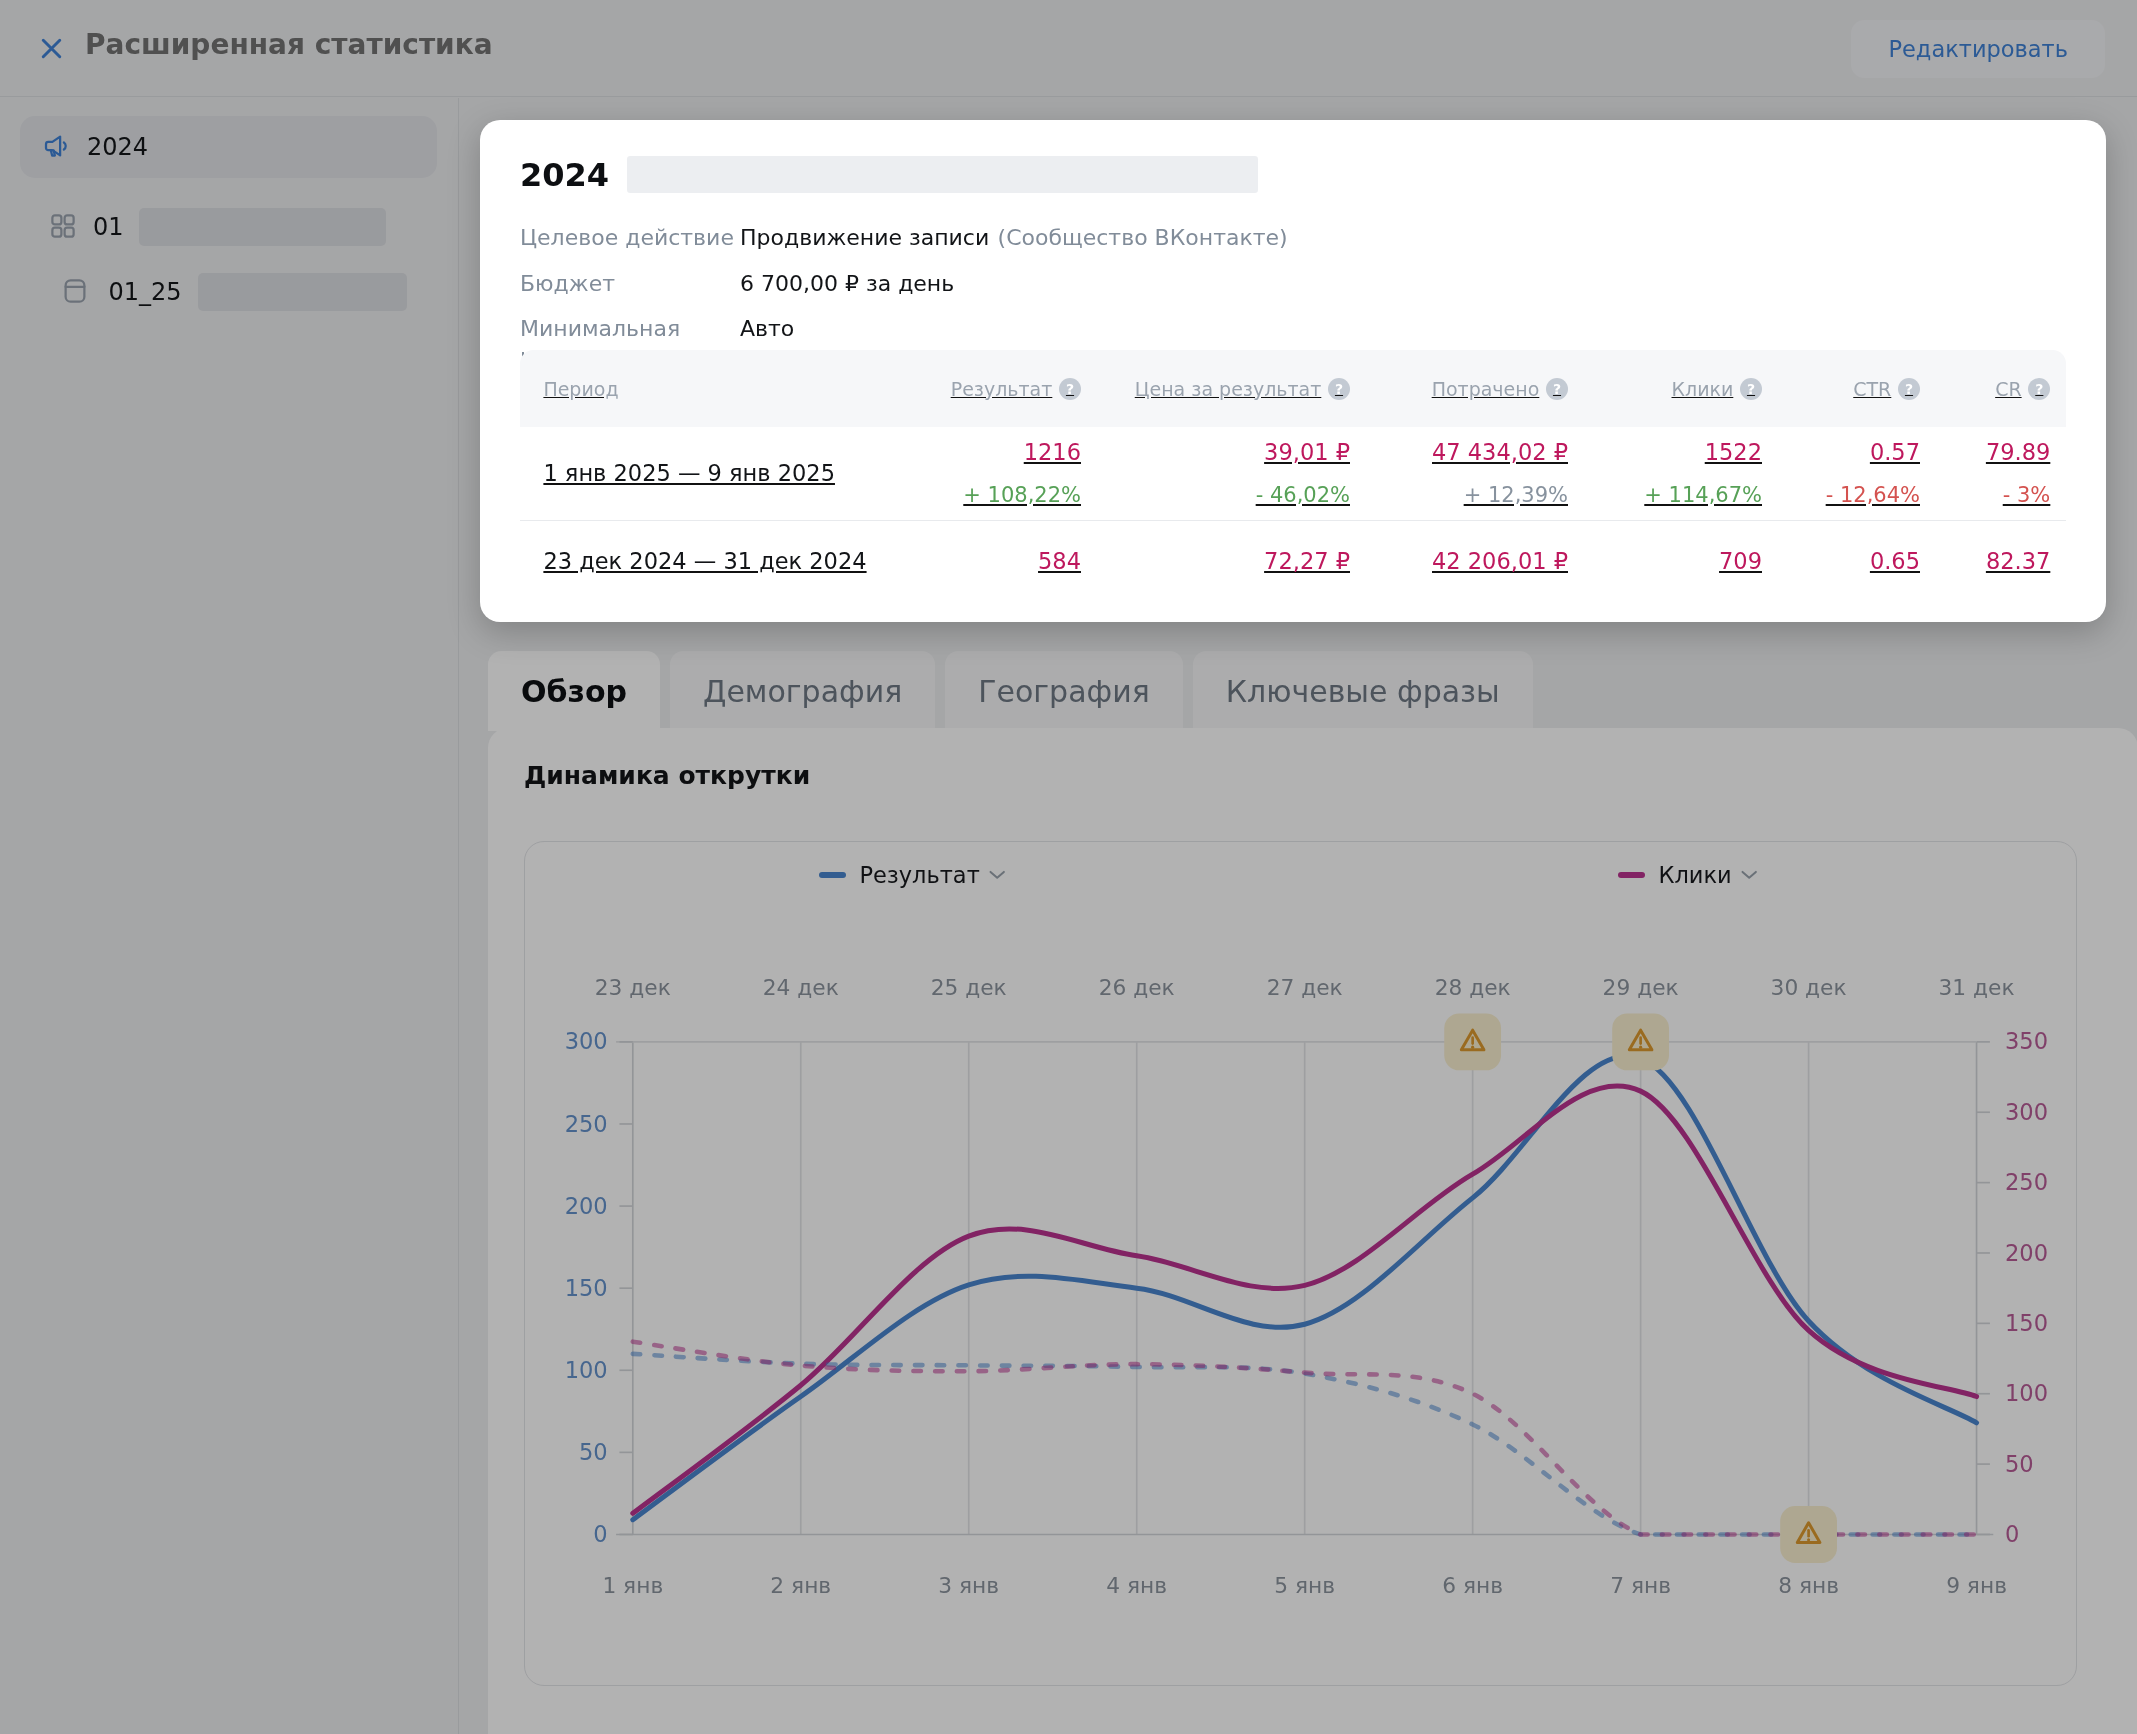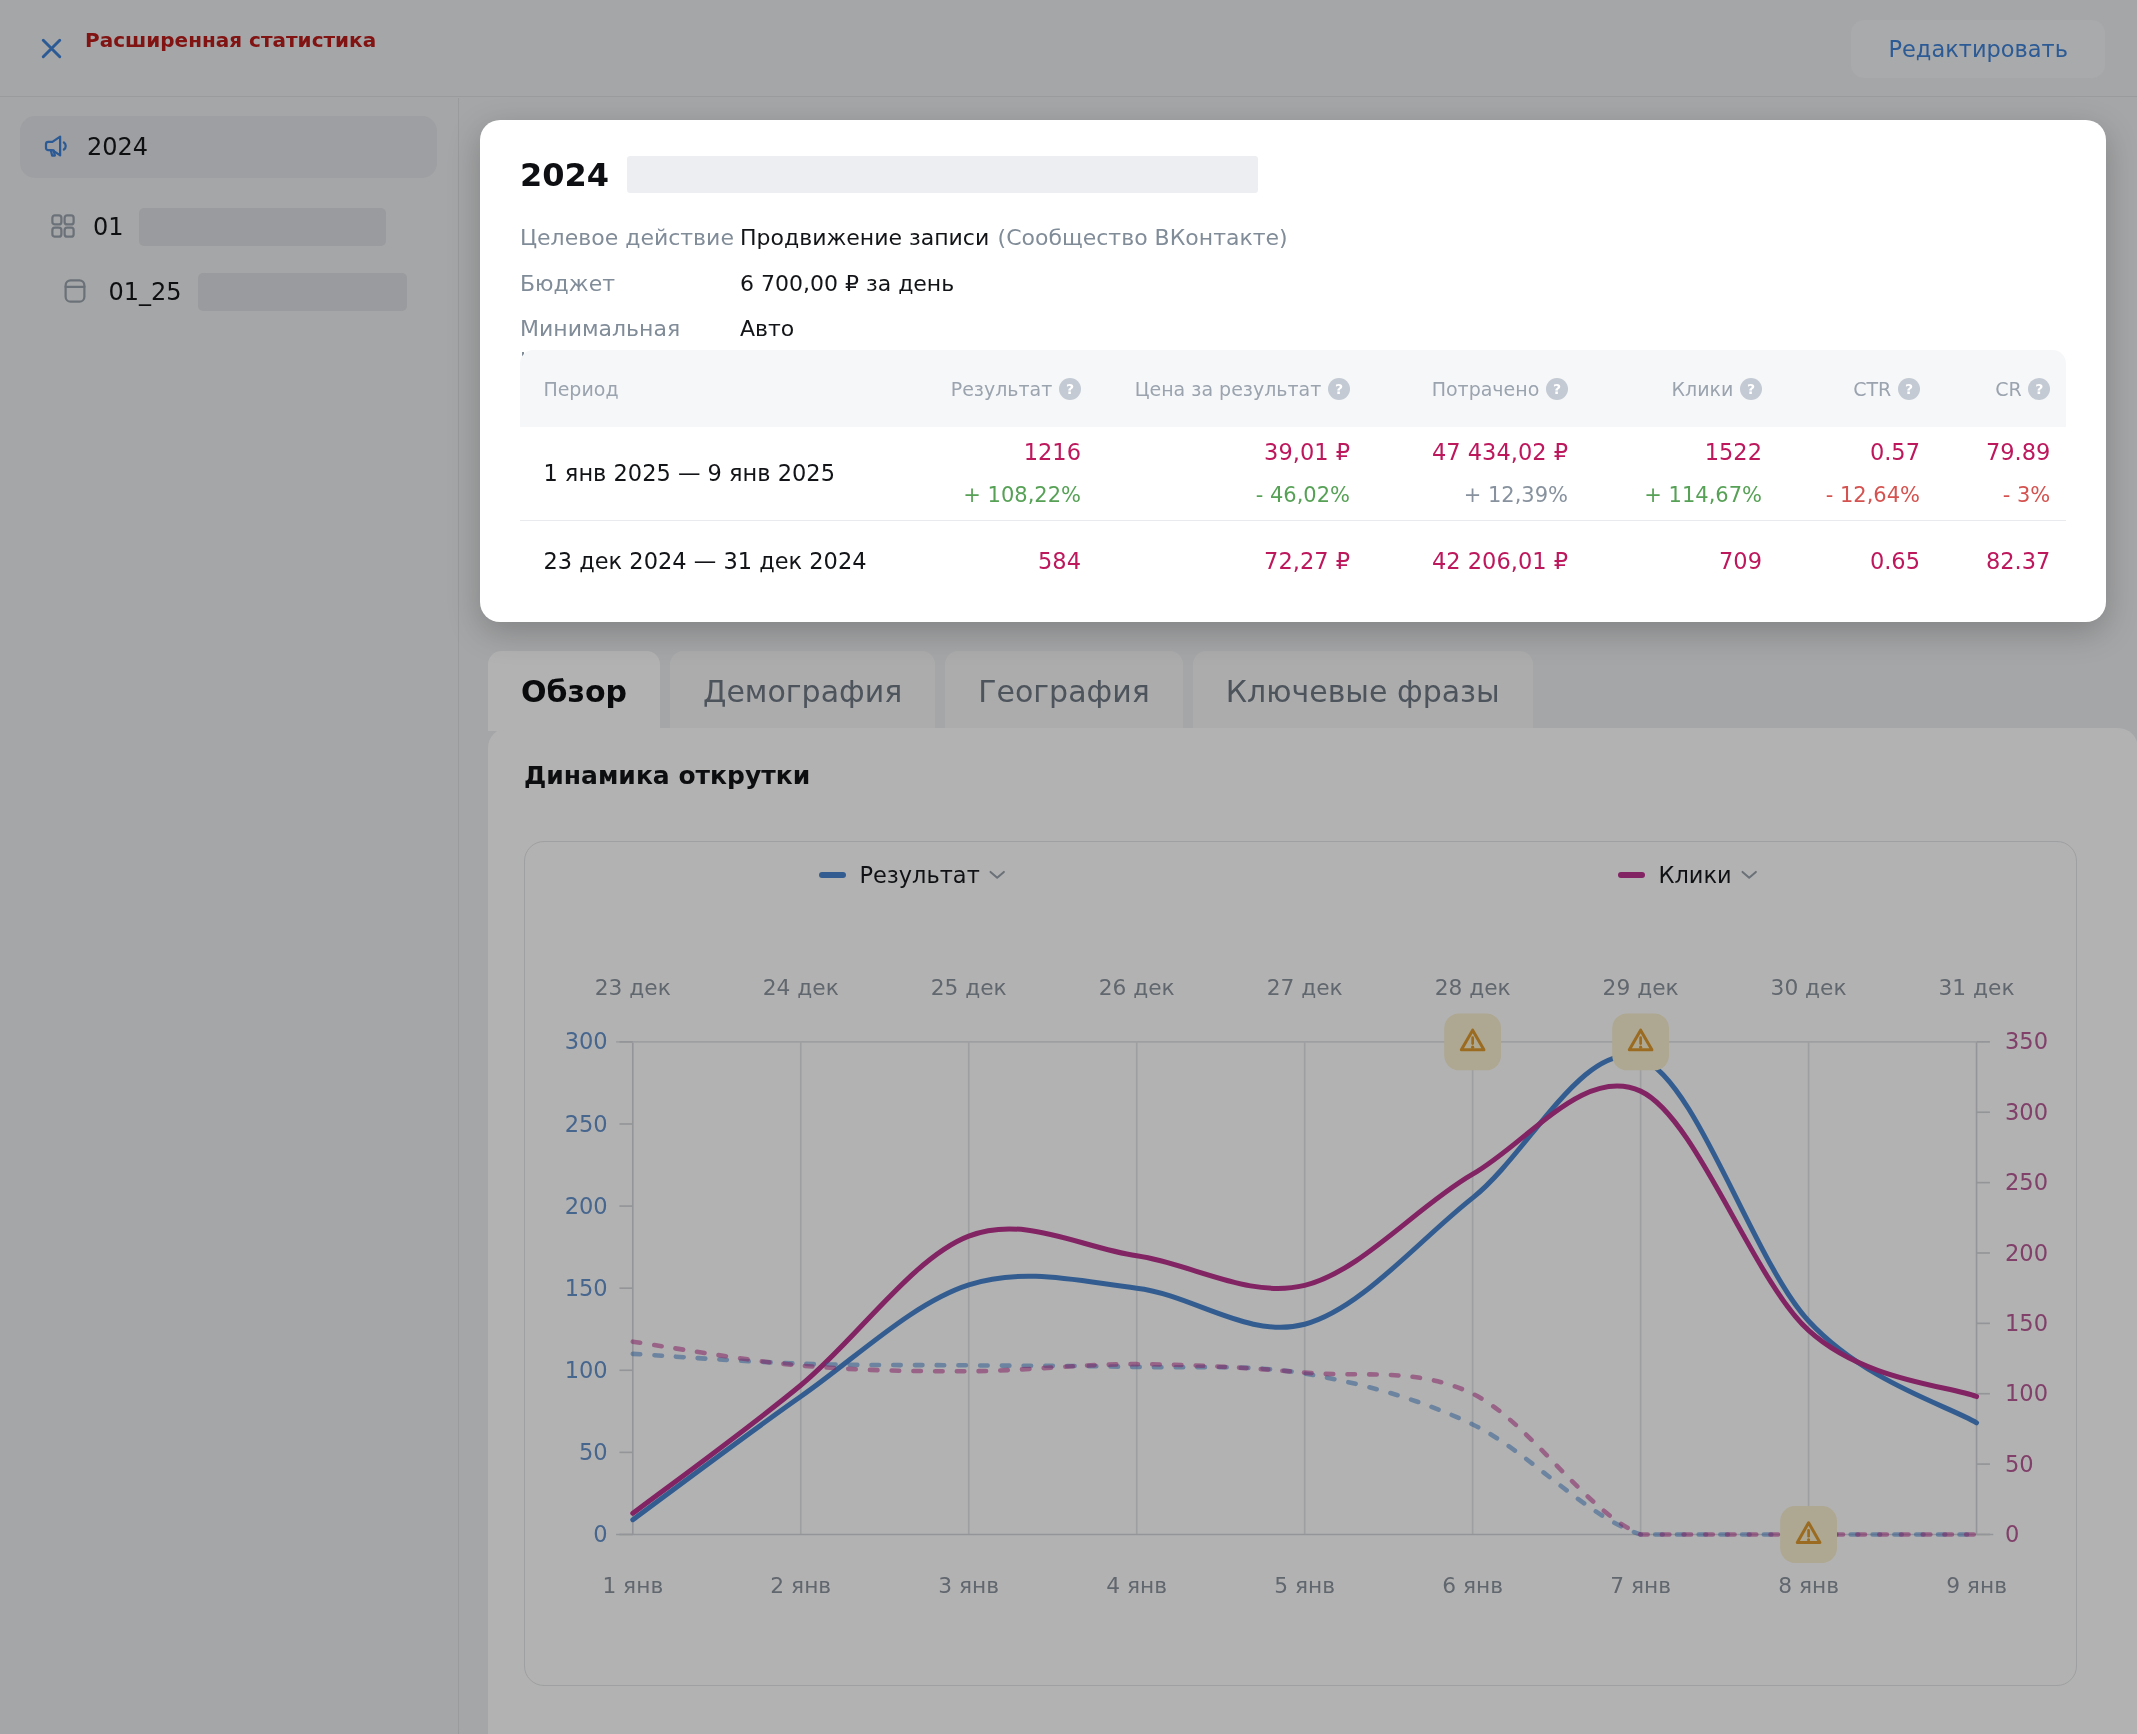--- a/index.html
+++ b/index.html
@@ -8,21 +8,21 @@
     font-family:"DejaVu Sans","Liberation Sans",sans-serif;
     background:#edeef0; color:#111; overflow:hidden; position:relative;
   }
   
   .dim-overlay { position:absolute; inset:0; background:rgba(0,0,0,0.30); z-index:50; }
 
   
   .topbar { position:absolute; left:0; top:0; width:2137px; height:97px;
             background:#edeef0; border-bottom:0.8px solid #dcdee1; z-index:1; }
   .close-x { position:absolute; left:35px; top:32px; width:33px; height:33px; cursor:pointer; }
-  .page-title { position:absolute; left:85px; top:27.6px; font-size:20px; font-weight:bold; color:#b91c1c; }
+  .page-title { position:absolute; left:85px; top:27.6px; font-size:28px; font-weight:bold; color:#737373; }
   .edit-btn { position:absolute; right:32px; top:20px; height:58px; padding:0 37px;
               background:#f3f4f6; border:none; border-radius:13.4px;
               font-size:22.5px; color:#3f82d6; font-family:inherit; cursor:pointer; }
 
   
   .sidebar { position:absolute; left:0; top:98px; width:459px; bottom:0;
              background:#edeef0; border-right:0.8px solid #dcdee1; z-index:1; }
   .side-item { position:absolute; display:flex; align-items:center; cursor:pointer; }
   .side-item .lbl { font-size:24px; color:#141619; white-space:nowrap; }
   .side-item.selected { left:20px; top:18.4px; width:417px; height:62px; background:#e2e4e8; border-radius:15px; }
@@ -45,21 +45,21 @@
 
   .date-controls { position:absolute; top:82px; right:40px; display:flex; align-items:center; }
   .date-pill { display:flex; align-items:center; height:58px; padding:0 22px;
                border:1.7px solid #dadfe4; border-radius:13.4px; background:#fff; cursor:pointer; }
   .date-pill .txt { font-size:22.5px; font-weight:600; color:#17191d; margin-left:13.4px; white-space:nowrap; }
   .range-dash { font-size:23.4px; color:#17191d; margin:0 18.4px; }
   .clear-btn { width:48px; height:48px; margin-left:18.4px; background:#f3f4f6; border:none;
                border-radius:11.7px; cursor:pointer; display:flex; align-items:center; justify-content:center; }
 
   
-  .stat-table { position:absolute; left:40px; right:40px; top:230px; }
+  .stat-table { position:absolute; left:40px; right:40px; top:230px;text-decoration:underline; }
   .t-grid { display:grid; grid-template-columns:351px 210px 269px 218px 194px 158px 147px; align-items:center; }
   .t-head { background:#f6f7f9; border-radius:13.4px 13.4px 0 0; height:77px; }
   .t-head .cell { font-size:19px; color:#9aa3ae; display:flex; align-items:center; justify-content:flex-end; padding-right:0; }
   .t-head .cell.first { justify-content:flex-start; padding-left:23.4px; }
   .t-head .cell.last { padding-right:16.7px; }
   .qmark { width:22px; height:22px; border-radius:50%; background:#c3cad3; color:#fff;
            font-size:14px; font-weight:bold; display:inline-flex; align-items:center; justify-content:center;
            margin-left:6.7px; flex:none; cursor:pointer; }
   .t-row { min-height:81px; }
   .t-row.tall { padding:11.7px 0 13.4px; }

